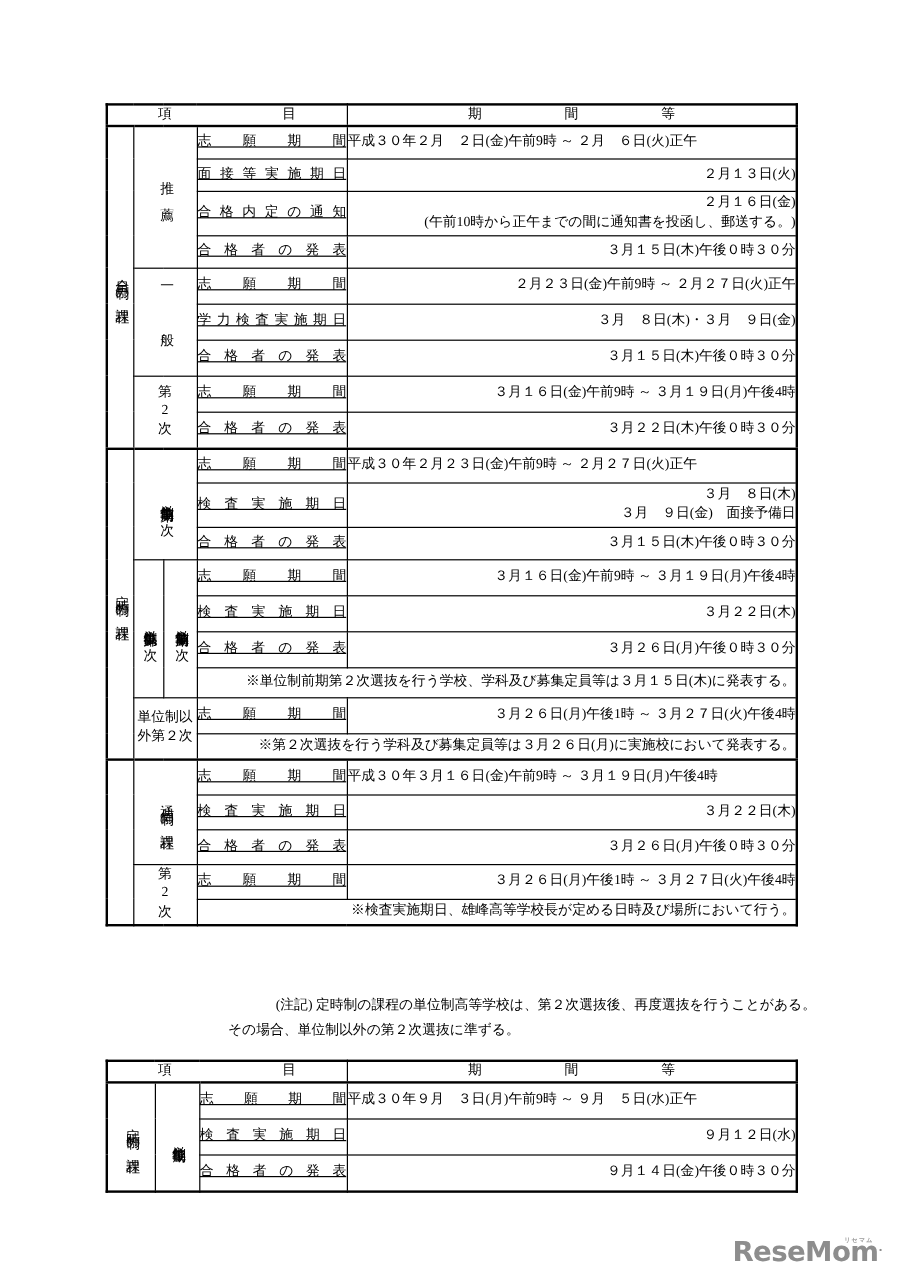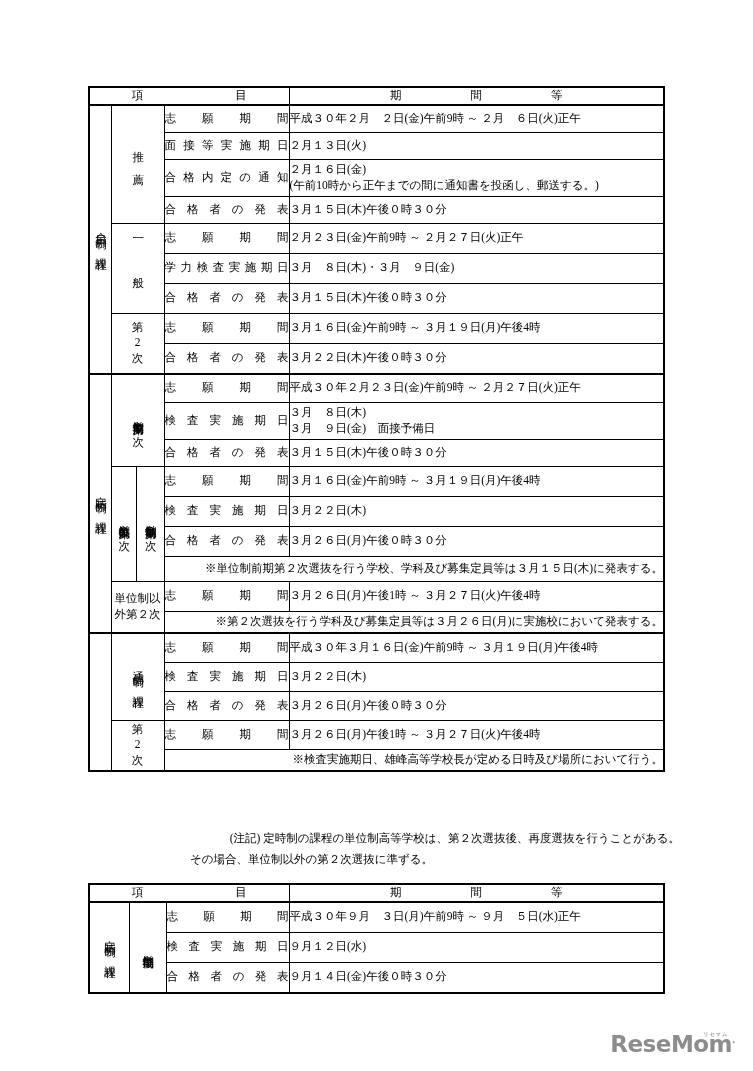--- a/index.html
+++ b/index.html
@@ -71,27 +71,28 @@
     white-space:pre-line;
   }
 
   
   .item{
     text-align:justify;
     text-align-last:justify;
     font-size:11.5px;
     padding:0 10px;
     white-space:nowrap;
+    text-decoration:underline;
   }
   .val{
     padding-left:6px;
     font-size:11.5px;
     white-space:pre-line;
   }
-  .val-c{ text-align:left; padding-left:56px;margin-top:37px;}
+  .val-c{ text-align:right; padding-left:56px;margin-top:37px;}
   .val-l{ text-align:left; padding-left:6px;}
   .note-cell{
     font-size:11.5px;
     padding:2px 0 2px 6px;
     text-align:right;
   }
 
   
   .thick-top{border-top:2px solid #000 !important;}
 

